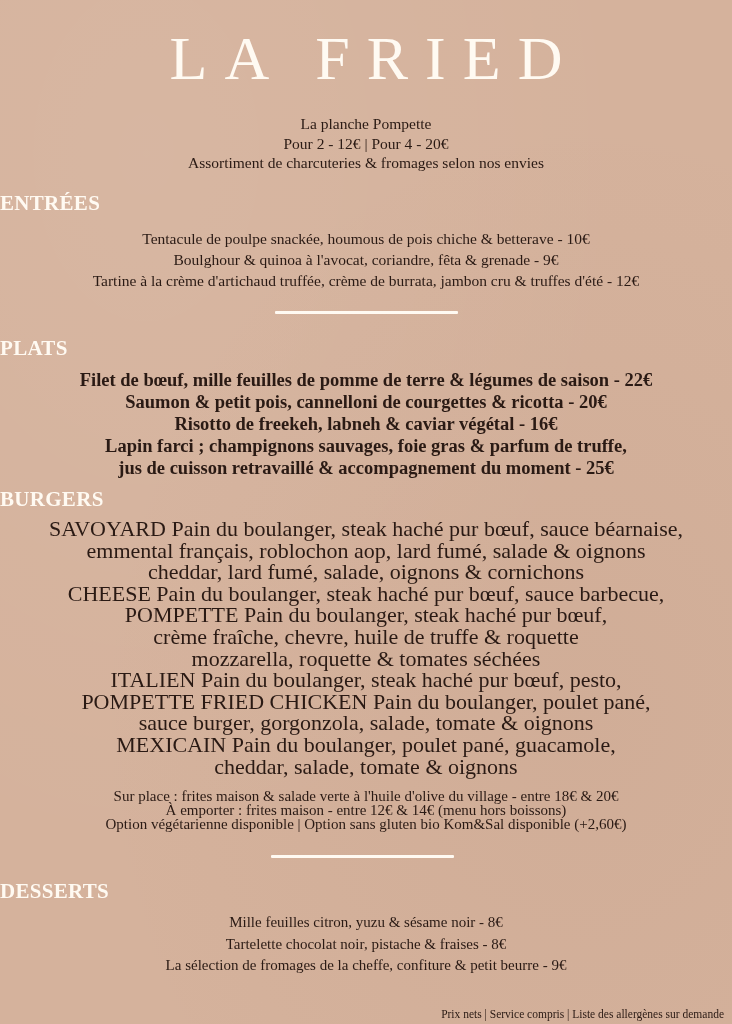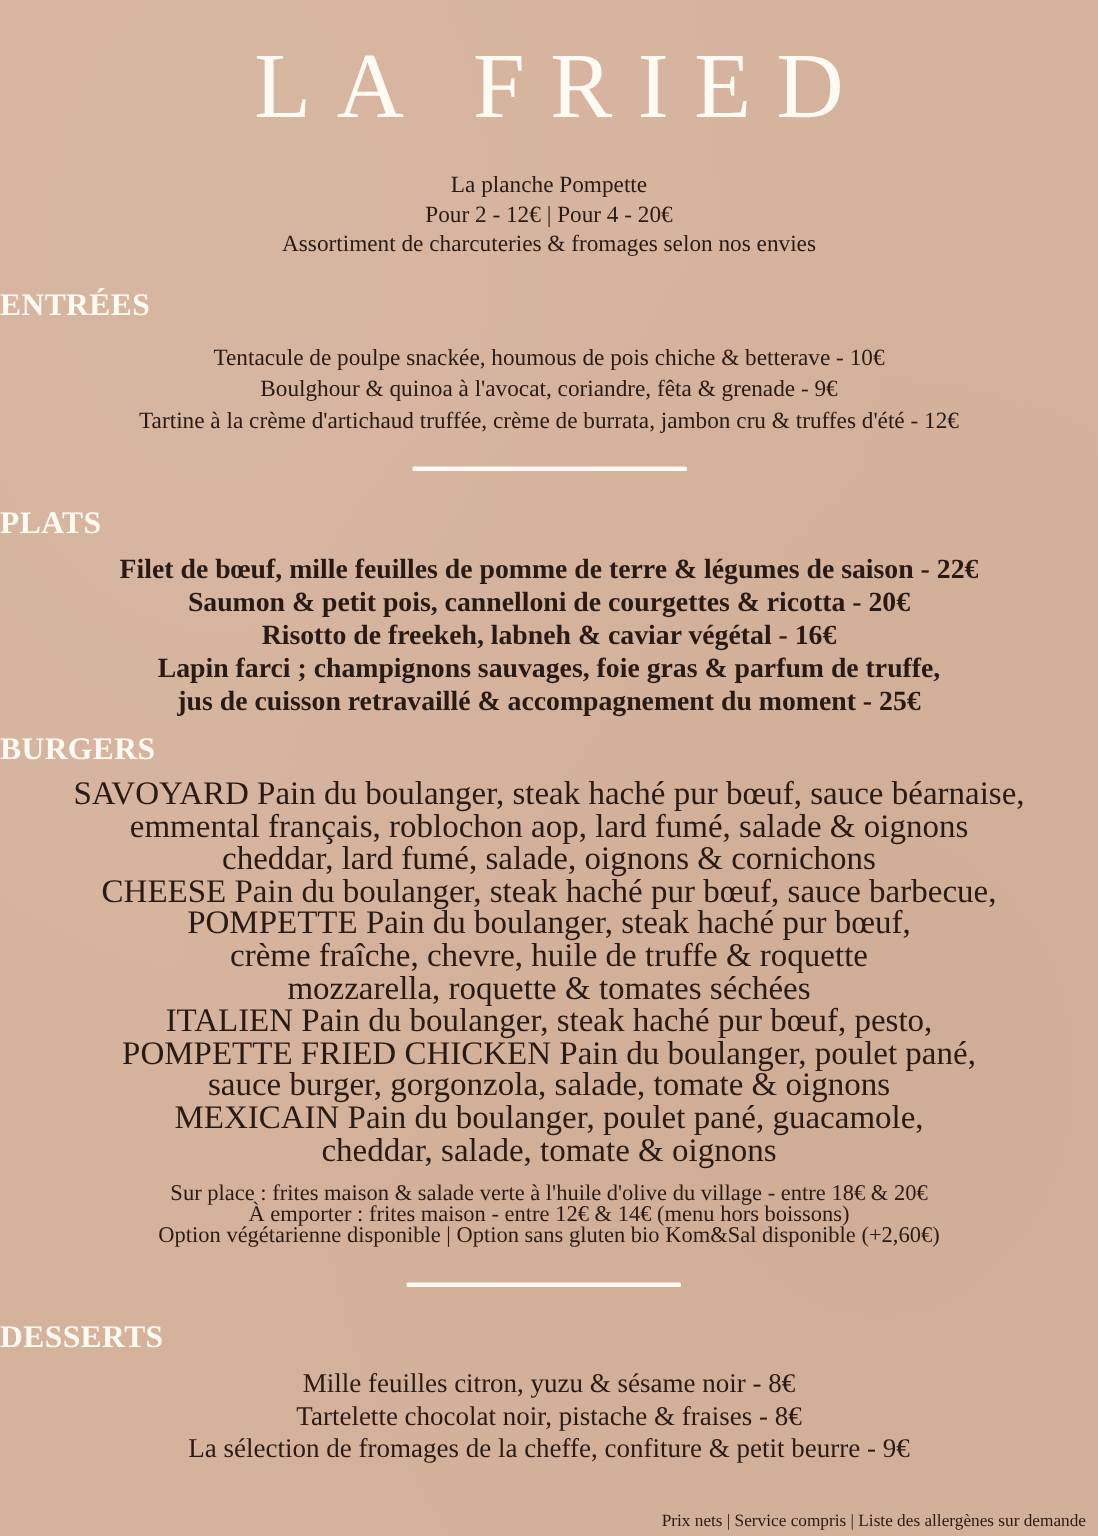--- a/index.html
+++ b/index.html
@@ -44,21 +44,21 @@
     .line {
       display: block;
       white-space: nowrap;
       font-size: 16px;
       line-height: 21px;
     }
     .intro .line { font-size: 15.5px; line-height: 19.5px; }
     .entrees .line { font-size: 15.5px; line-height: 21px; }
     .plats .line { font-size: 18.5px; line-height: 22px; font-weight: bold; }
     .burgers .line { font-size: 22px; line-height: 21.6px; }
-    .desserts .line { font-size: 18px; line-height: 21.5px; }
+    .desserts .line { font-size: 15px; line-height: 21.5px; }
     .notes .line { font-size: 15px; line-height: 14px; }
     .heading {
       position: absolute;
       left: 0;
       width: 664px;
       color: #fffaf2;
       font-weight: 700;
       font-size: 21px;
       line-height: 24px;
       letter-spacing: 0.3px;

